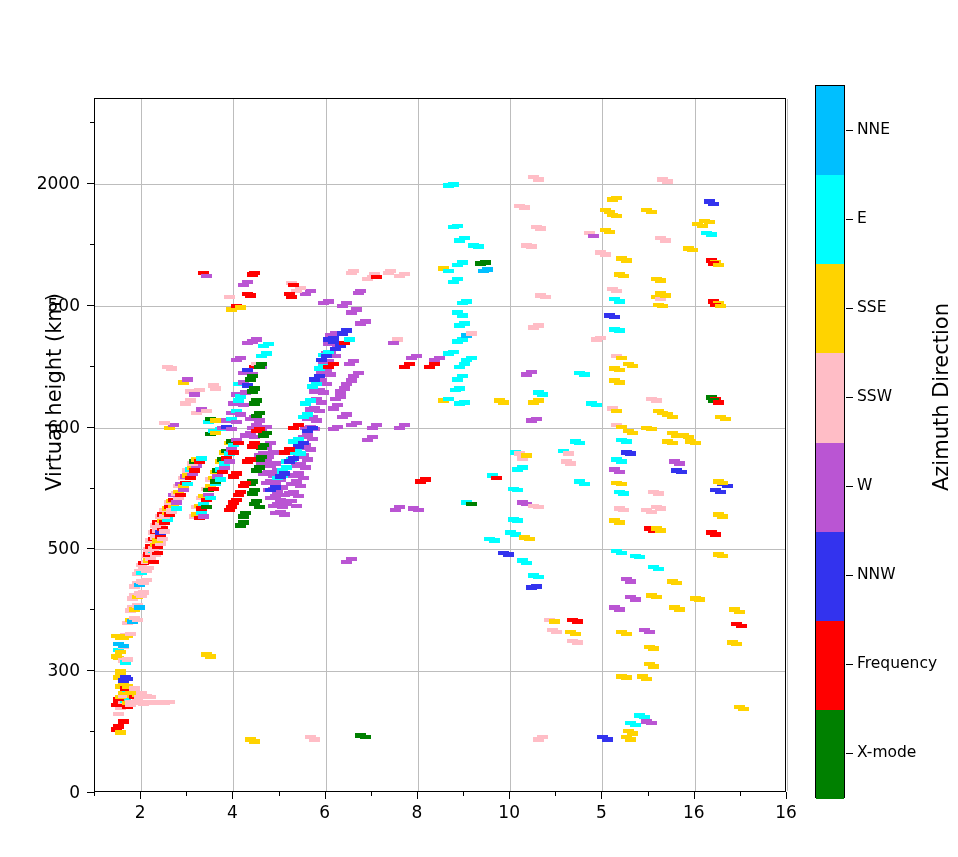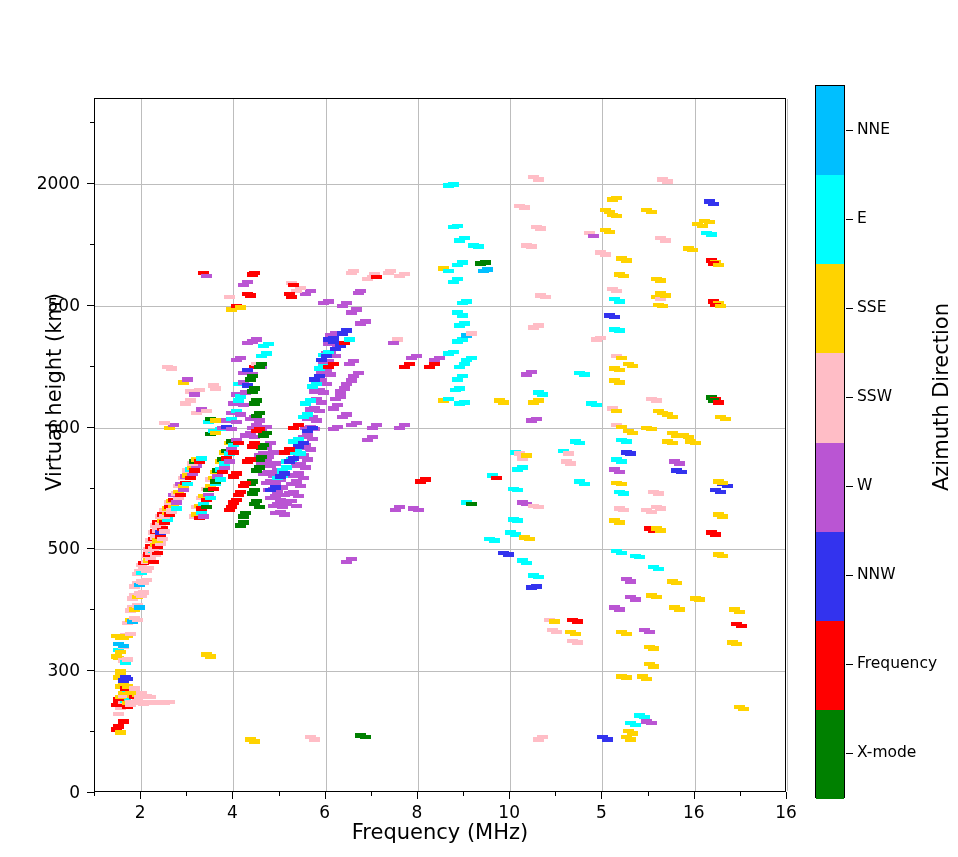--- a/index.html
+++ b/index.html
@@ -973,21 +973,20 @@
       <div class="tick-y" style="left: 87px; top: 183.228px; width: 7px;"></div>
       <div class="tlab-y" style="left: 20px; top: 173.228px;">2000</div>
       <div class="tick-y" style="left: 90px; top: 731.123px; width: 4px;"></div>
       <div class="tick-y" style="left: 90px; top: 609.368px; width: 4px;"></div>
       <div class="tick-y" style="left: 90px; top: 487.614px; width: 4px;"></div>
       <div class="tick-y" style="left: 90px; top: 365.86px; width: 4px;"></div>
       <div class="tick-y" style="left: 90px; top: 244.105px; width: 4px;"></div>
       <div class="tick-y" style="left: 90px; top: 122.351px; width: 4px;"></div>
     </div>
 
-  <div id="xlabel">Frequency (MHz)</div>
   <div id="ylabel">Virtual height (km)</div>
 
   <div id="cbar">
       <div class="cseg" style="top: 0px; height: 89.125px; background: rgb(0, 191, 255);"></div>
       <div class="cseg" style="top: 89.125px; height: 89.125px; background: rgb(0, 255, 255);"></div>
       <div class="cseg" style="top: 178.25px; height: 89.125px; background: rgb(255, 211, 0);"></div>
       <div class="cseg" style="top: 267.375px; height: 89.125px; background: rgb(255, 189, 198);"></div>
       <div class="cseg" style="top: 356.5px; height: 89.125px; background: rgb(186, 85, 211);"></div>
       <div class="cseg" style="top: 445.625px; height: 89.125px; background: rgb(51, 51, 238);"></div>
       <div class="cseg" style="top: 534.75px; height: 89.125px; background: rgb(255, 0, 0);"></div>

